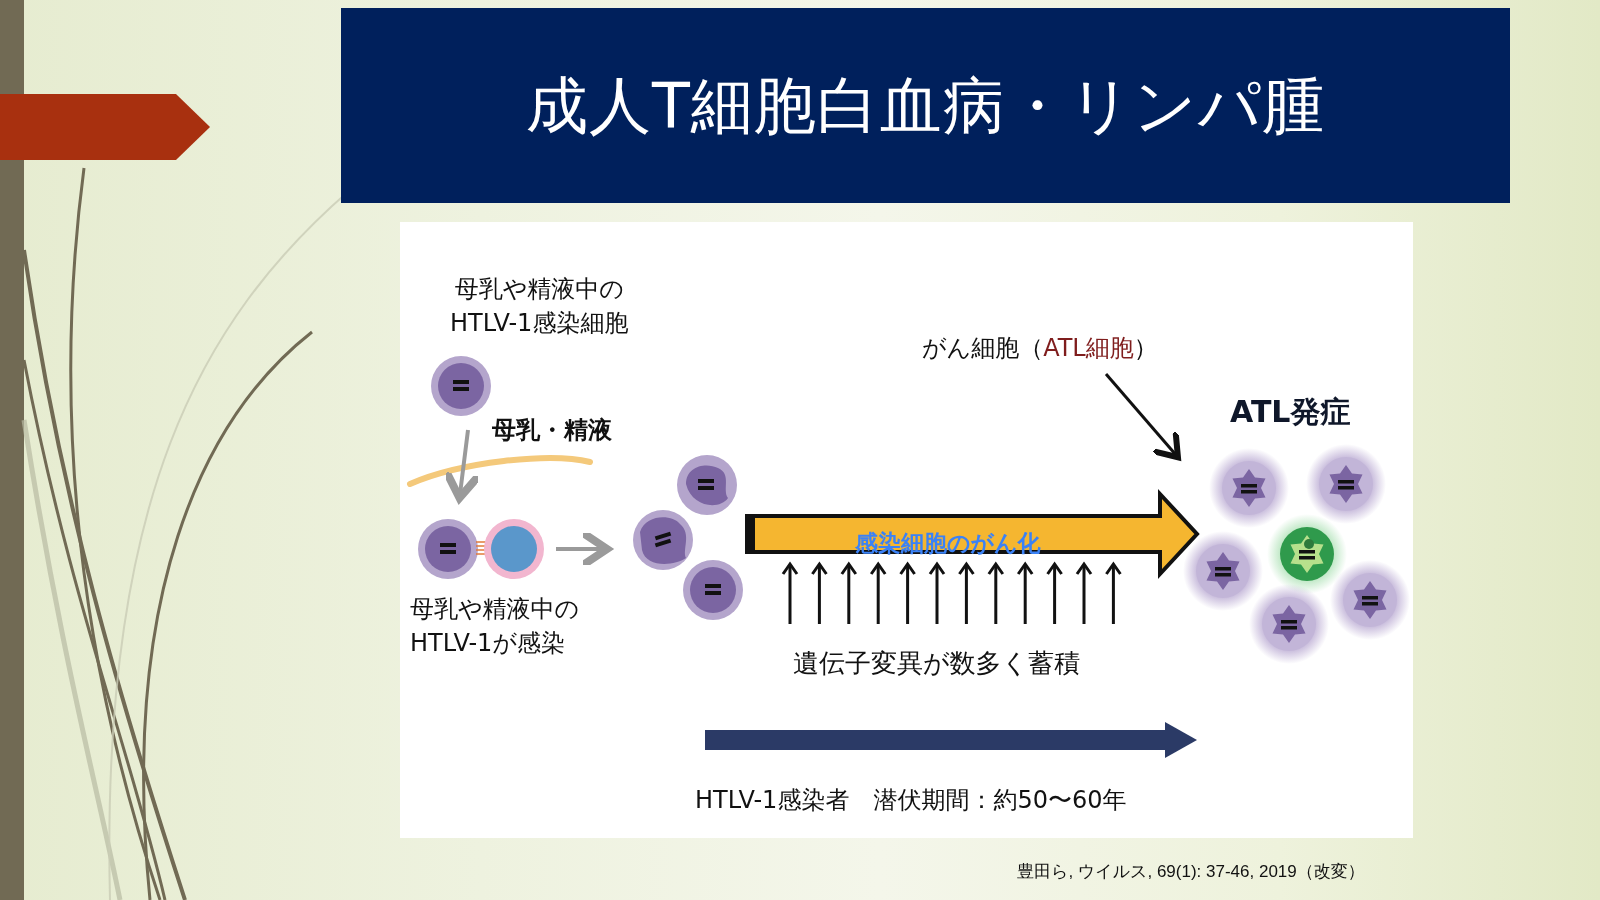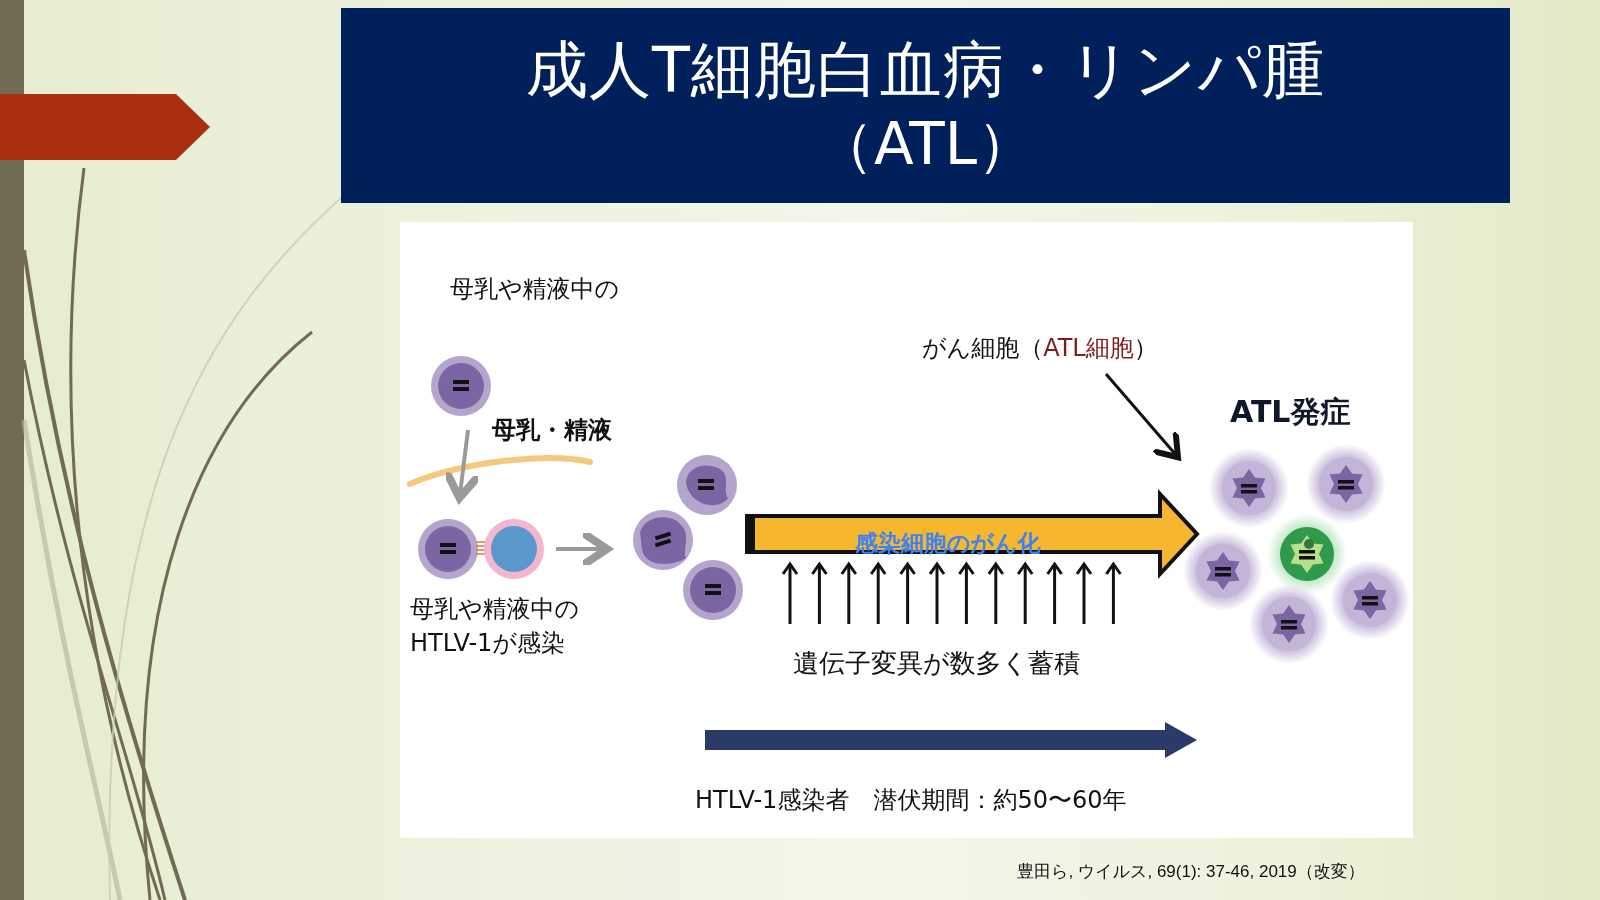--- a/index.html
+++ b/index.html
@@ -45,21 +45,20 @@
   <path d="M84,168 C60,350 60,600 160,900" stroke="#716a54" stroke-width="3" fill="none"></path>
   <path d="M24,250 C60,500 120,700 185,900" stroke="#716a54" stroke-width="4" fill="none"></path>
   <path d="M24,360 C70,600 130,750 165,900" stroke="#716a54" stroke-width="3" fill="none"></path>
   <path d="M24,420 C60,650 100,800 120,900" stroke="#b8bba3" stroke-width="5" fill="none" opacity="0.7"></path>
   <path d="M312,332 C200,420 120,600 150,900" stroke="#716a54" stroke-width="3" fill="none"></path>
   <path d="M350,190 C200,320 100,500 110,900" stroke="#c9ccb5" stroke-width="2" fill="none" opacity="0.8"></path>
 </svg>
 
 <div class="title-box">
   <div class="title-line1">成人T細胞白血病・リンパ腫</div>
-  <div class="title-line2">（ATL）</div>
 </div>
 
 <div class="panel">
   <svg width="1013" height="616" viewBox="0 0 1013 616">
     <defs>
       <radialGradient id="glowP" cx="50%" cy="50%" r="50%">
         <stop offset="60%" stop-color="#b9a9d2" stop-opacity="0.9"></stop>
         <stop offset="100%" stop-color="#b9a9d2" stop-opacity="0"></stop>
       </radialGradient>
       <radialGradient id="glowG" cx="50%" cy="50%" r="50%">
@@ -229,20 +228,21 @@
       </g>
 
     <g>
       <rect x="305" y="508" width="460" height="20" fill="#2b3a66"></rect>
       <polygon points="765,500 797,518 765,536" fill="#2b3a66"></polygon>
     </g>
   </svg>
 
   <div class="txt t-src">
     <div>母乳や精液中の</div>
+    <div>HTLV-1感染細胞</div>
   </div>
   <div class="txt t-route">母乳・精液</div>
   <div class="txt t-self">
     <div>母乳や精液中の</div>
     <div>HTLV-1が感染</div>
   </div>
   <div class="txt t-cancer"><span>がん細胞（</span><span class="red">ATL細胞</span><span>）</span></div>
   <div class="txt t-onset">ATL発症</div>
   <div class="txt t-transform">感染細胞のがん化</div>
   <div class="txt t-mut">遺伝子変異が数多く蓄積</div>

